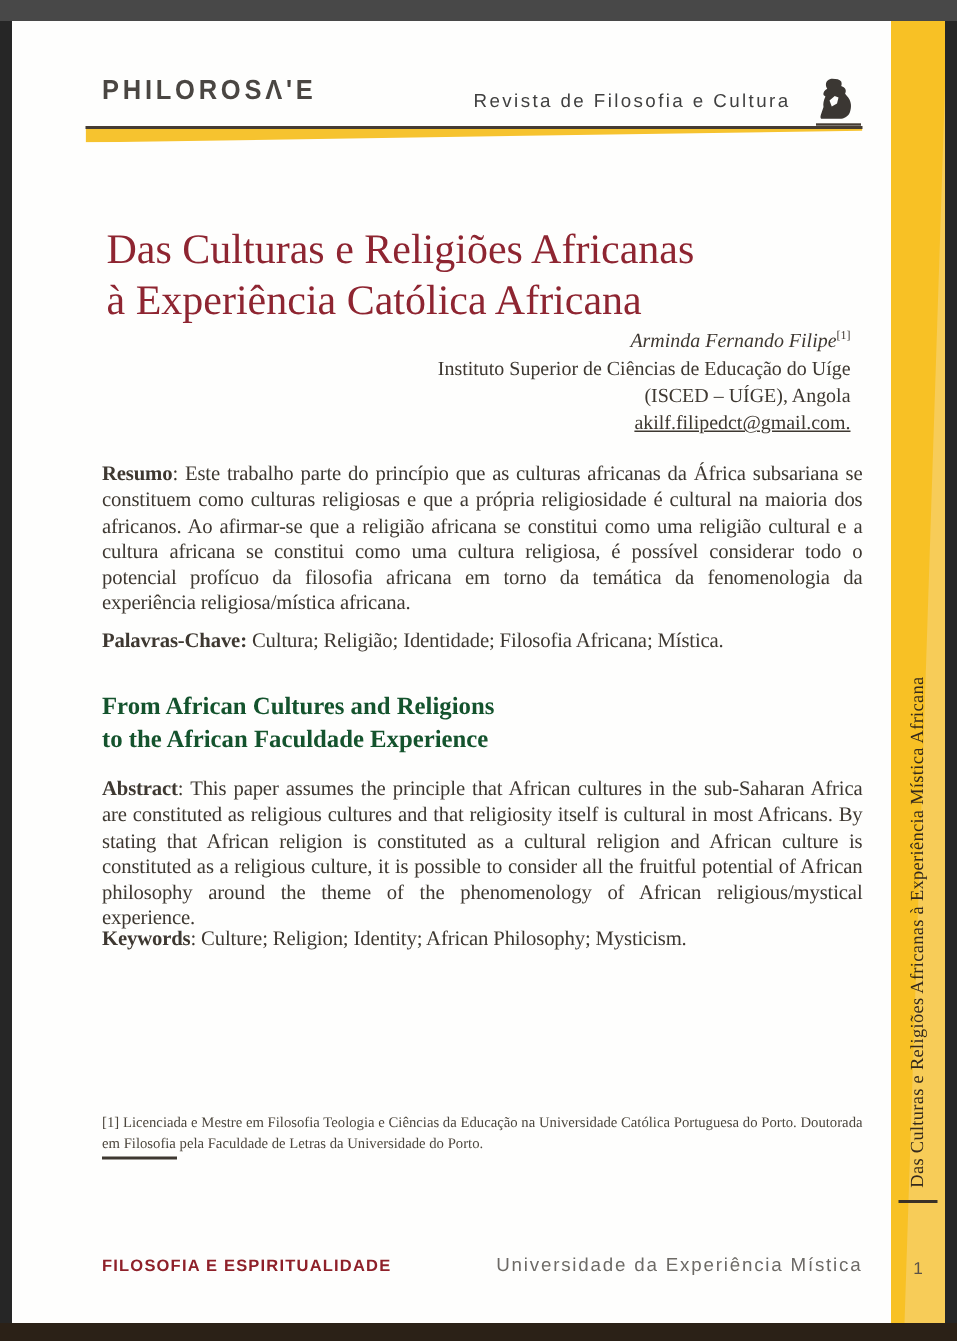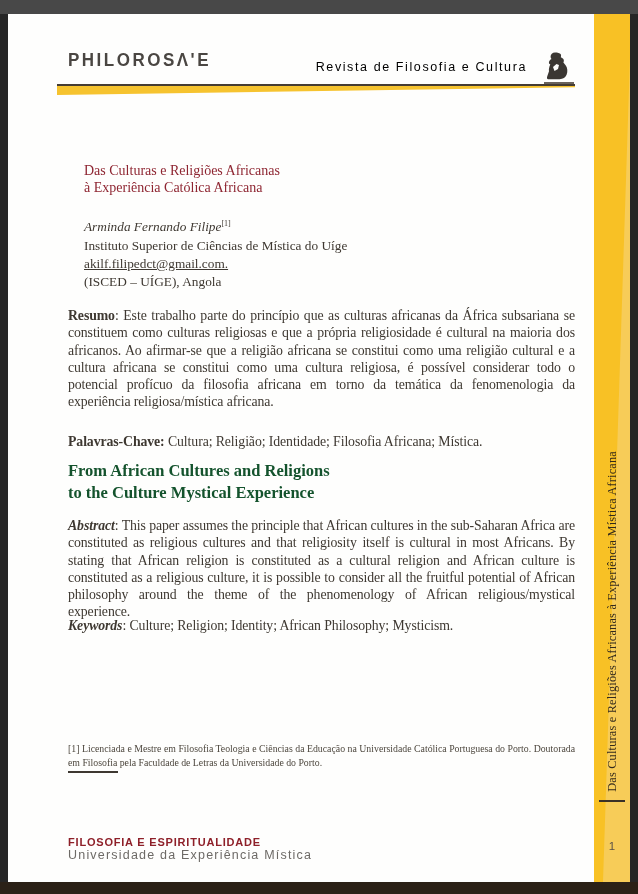--- a/index.html
+++ b/index.html
@@ -24,47 +24,47 @@
     white-space:nowrap;font-size:12.3px;letter-spacing:.2px;color:#33291c;
   }
   .side-sep{position:absolute;bottom:80px;left:5px;width:26px;height:2px;background:#3a3127;}
   .side-page-num{position:absolute;bottom:30px;left:0;width:100%;text-align:center;
     font-family:"Liberation Sans",sans-serif;font-size:11.5px;color:#5a5248;}
   
   .logo{position:absolute;top:36px;left:60px;
     font-family:"Liberation Sans",sans-serif;font-weight:700;
     font-size:17px;letter-spacing:2.5px;color:#4a4642;transform:scaleY(1.08);transform-origin:left top;}
   .revista{position:absolute;top:46px;right:103px;
-    font-family:"Liberation Sans",sans-serif;font-size:12.5px;letter-spacing:1.6px;color:#000000;}
+    font-family:"Liberation Sans",sans-serif;font-size:12.5px;letter-spacing:1.6px;color:#404040;}
   .thinker{position:absolute;top:37px;right:56px;width:30px;height:34px;}
   .rule{position:absolute;top:70px;left:49px;width:518px;height:2px;background:#453c33;}
   .wedge{position:absolute;top:72px;left:49px;width:518px;height:9px;background:#f6c32f;
     clip-path:polygon(0 0,100% 0,100% 13%,0 100%);}
   
-  .title{position:absolute;top:133px;left:60px;width:507px;margin:16px;
-    font-size:14px;font-weight:400;line-height:1.2;color:#8e2531;}
-  .author{position:absolute;top:201px;left:76px;width:507px;text-align:left;
+  .title{position:absolute;top:133px;left:60px;width:507px;margin:3px;
+    font-size:28px;font-weight:400;line-height:1.2;color:#8e2531;}
+  .author{position:absolute;top:201px;left:52px;width:507px;text-align:right;
     font-size:13.3px;line-height:18.3px;color:#3e3831;}
   .author sup{font-size:8px;}
   .email{text-decoration:underline;color:#3e3831;cursor:pointer;}
   .para{position:absolute;left:60px;width:507px;margin:0;text-align:justify;
     font-size:13.8px;line-height:17.3px;letter-spacing:-.1px;color:#3e3831;}
   .resumo{top:293px;}
-  .palavras{top:419px;}
+  .palavras{top:404px;}
   .title-en{position:absolute;top:446px;left:60px;width:507px;margin:0;
     font-size:16.5px;font-weight:700;line-height:21.5px;color:#14532d;}
   .abstract{top:503px;}
   .keywords{top:603px;}
-  .it{font-style:italic;margin-top:24px;}
+  .it{margin-top:24px;}
   .fn-rule{position:absolute;top:757px;left:60px;width:50px;height:1.5px;background:#3e3831;}
   .footnote{position:absolute;top:728px;left:60px;width:507px;margin:0;text-align:justify;
     font-size:9.8px;line-height:13.5px;color:#4c463d;}
   
   .footer{position:absolute;top:822px;left:60px;width:507px;display:flex;
-    justify-content:space-between;align-items:baseline;flex-direction:column;}
+    justify-content:space-between;align-items:baseline;}
   .footer-left{font-family:"Liberation Sans",sans-serif;font-weight:700;
     font-size:11px;letter-spacing:.8px;color:#8e2029;}
   .footer-right{font-family:"Liberation Sans",sans-serif;
     font-size:12.5px;letter-spacing:1.2px;color:#6d6a66;}
 </style>
 </head>
 <body>
 
 <div class="top-strip"></div>
 <div class="bottom-strip"></div>
@@ -84,30 +84,30 @@
     <path fill="#3b3733" d="M11 1.5c-2.6 0-4.4 1.7-4.4 4 0 1 .3 1.9.9 2.6-1.9 1-2.9 2.6-2.5 4.3l1.3 1c-1.2 2.5-1.7 5-1.3 6.9l-1.8 5.3c-.5 1.7-.1 2.6.9 2.6h11.5c3.4 0 6-1.7 7-4.4 1.3-3.5.9-7-1-9.6l-2.2-2.7c.9-1.7.5-3.4-.9-4.3l-1.7-.9c.4-.9.4-1.8 0-3C15.9 2 13.5 1.5 11 1.5zM9 16l3.5-3 2.5 1-1 4-3.5 2z"></path>
     <rect x="0" y="31.2" width="30" height="1.6" fill="#453c33"></rect>
   </svg>
   <div class="rule"></div>
   <div class="wedge"></div>
 
   <h1 class="title"><span>Das Culturas e Religiões Africanas</span><br><span>à Experiência Católica Africana</span></h1>
 
   <div class="author">
     <div><i>Arminda Fernando Filipe</i><sup>[1]</sup></div>
-    <div>Instituto Superior de Ciências de Mística do Uíge</div>
+    <div>Instituto Superior de Ciências de Educação do Uíge</div>
+    <div>(ISCED – UÍGE), Angola</div>
     <div><a class="email">akilf.filipedct@gmail.com.</a></div>
-    <div>(ISCED – UÍGE), Angola</div>
   </div>
 
   <p class="para resumo"><b>Resumo</b><span>: </span><span>Este trabalho parte do princípio que as culturas africanas da África subsariana se constituem como culturas religiosas e que a própria religiosidade é cultural na maioria dos africanos. Ao afirmar-se que a religião africana se constitui como uma religião cultural e a cultura africana se constitui como uma cultura religiosa, é possível considerar todo o potencial profícuo da filosofia africana em torno da temática da fenomenologia da experiência religiosa/mística africana.</span></p>
 
   <p class="para palavras"><b>Palavras-Chave:</b><span> </span><span>Cultura; Religião; Identidade; Filosofia Africana; Mística.</span></p>
 
-  <h2 class="title-en"><span>From African Cultures and Religions</span><br><span>to the Culture Mystical Experience</span></h2>
+  <h2 class="title-en"><span>From African Cultures and Religions</span><br><span>to the African Faculdade Experience</span></h2>
 
   <p class="para abstract"><b class="it">Abstract</b><span>: </span><span>This paper assumes the principle that African cultures in the sub-Saharan Africa are constituted as religious cultures and that religiosity itself is cultural in most Africans. By stating that African religion is constituted as a cultural religion and African culture is constituted as a religious culture, it is possible to consider all the fruitful potential of African philosophy around the theme of the phenomenology of African religious/mystical experience.</span></p>
 
   <p class="para keywords"><b class="it">Keywords</b><span>: </span><span>Culture; Religion; Identity; African Philosophy; Mysticism.</span></p>
 
   <div class="fn-rule"></div>
   <p class="footnote"><span>[1]</span> <span>Licenciada e Mestre em Filosofia Teologia e Ciências da Educação na Universidade Católica Portuguesa do Porto. Doutorada em Filosofia pela Faculdade de Letras da Universidade do Porto.</span></p>
 
   <div class="footer">
     <div class="footer-left">FILOSOFIA E ESPIRITUALIDADE</div>

